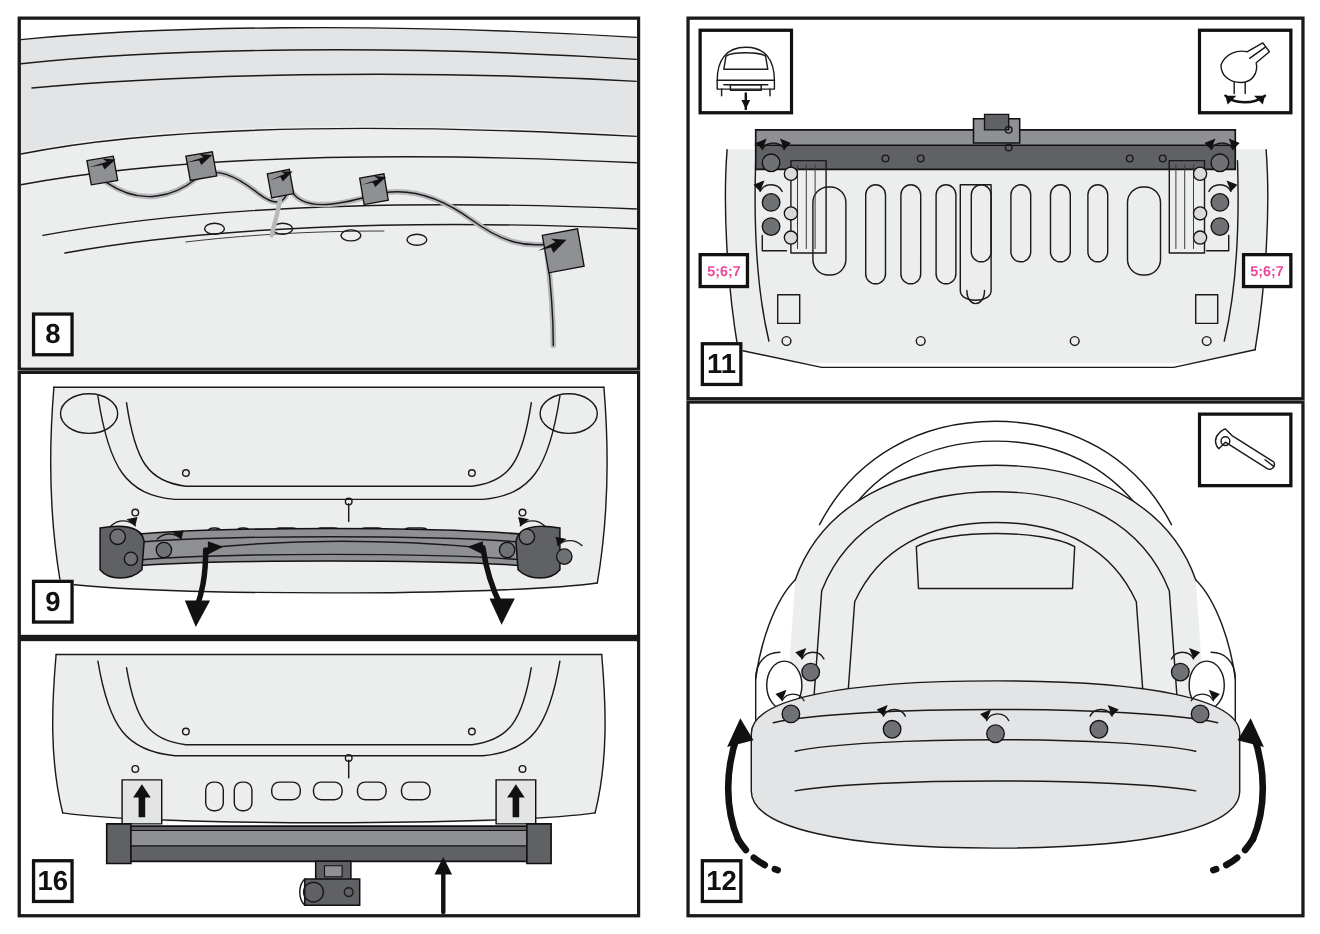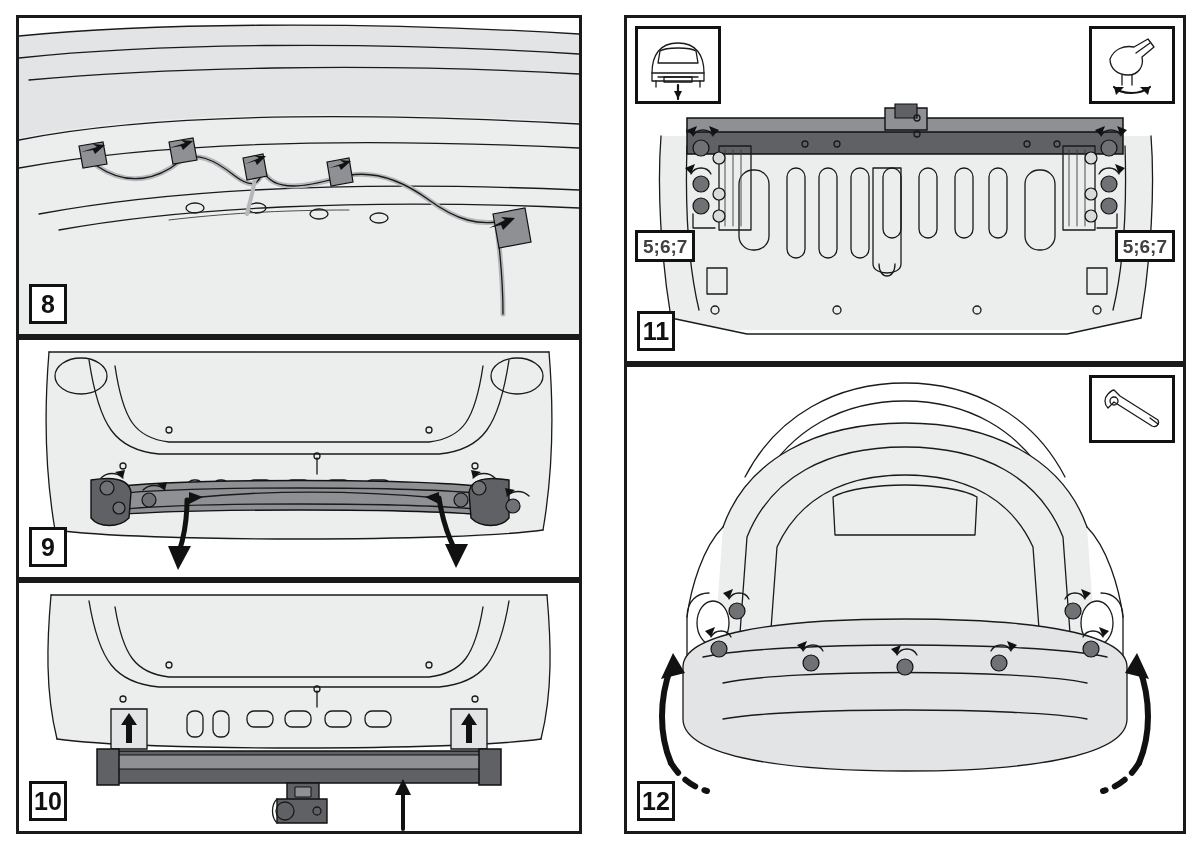--- a/index.html
+++ b/index.html
@@ -9,23 +9,23 @@
   .panel{position:absolute;border:3px solid #1a1a1a;background:#ffffff;box-sizing:border-box;overflow:hidden;}
 
   .step-badge{
     position:absolute;border:3px solid #111;background:#fff;
     font-weight:bold;font-size:25px;line-height:1;
     display:flex;align-items:center;justify-content:center;
     color:#111;z-index:40;box-sizing:border-box;
   }
   .callout{
     position:absolute;border:3px solid #111;background:#fff;
-    font-weight:bold;font-size:19px;line-height:1;
+    font-weight:bold;font-size:13px;line-height:1;
     display:flex;align-items:center;justify-content:center;
-    color:#404040;z-index:40;box-sizing:border-box;padding:2px 5px;
+    color:#ec4899;z-index:40;box-sizing:border-box;padding:2px 5px;
   }
   .inset{
     position:absolute;border:3px solid #111;background:#fff;z-index:35;box-sizing:border-box;
   }
   svg{display:block;}
   .body-fill{fill:#e3e4e6;}
   .body-fill-2{fill:#eceded;}
   .metal{fill:#8e9094;}
   .metal-dark{fill:#5f6165;}
   .ln{fill:none;stroke:#1a1a1a;stroke-width:1.3;stroke-linecap:round;stroke-linejoin:round;}
@@ -199,21 +199,21 @@
       <path class="metal-dark" d="M268,200 L300,200 L300,218 L268,218 Z" stroke="#111" stroke-width="1.4"></path>
       <path class="metal" d="M276,204 L292,204 L292,214 L276,214 Z" stroke="#111" stroke-width="1"></path>
       <path class="metal-dark" d="M258,216 L308,216 L308,240 L258,240 Z" stroke="#111" stroke-width="1.4"></path>
       <circle class="ln" cx="266" cy="228" r="9" fill="#e3e4e6"></circle>
       <circle class="ln" cx="298" cy="228" r="4" fill="#9b9da1"></circle>
       <path class="ln" d="M258,216 C252,222 252,234 258,240"></path>
 
       <path class="ln-thick" style="stroke-width:4" d="M384,246 L384,206"></path>
       <polygon class="arrow" points="376,212 392,212 384,196"></polygon>
     </svg>
-    <div class="step-badge" style="left:10px;bottom:10px;width:38px;height:40px;">10</div>
+    <div class="step-badge" style="left:10px;bottom:10px;width:38px;height:40px;">16</div>
 
   </div>
 
   <div class="panel" style="left:624px;top:15px;width:562px;height:349px;">
     <svg width="556" height="343" viewBox="0 0 556 343">
       <rect x="0" y="0" width="556" height="343" fill="#fff"></rect>
 
       <path class="body-fill-2" d="M34,118 C30,170 34,240 44,300 L96,312 L460,312 L514,300 C524,240 528,170 524,118 Z"></path>
       <path class="ln" d="M34,118 C30,170 34,240 44,300"></path>
       <path class="ln" d="M524,118 C528,170 524,240 514,300"></path>

